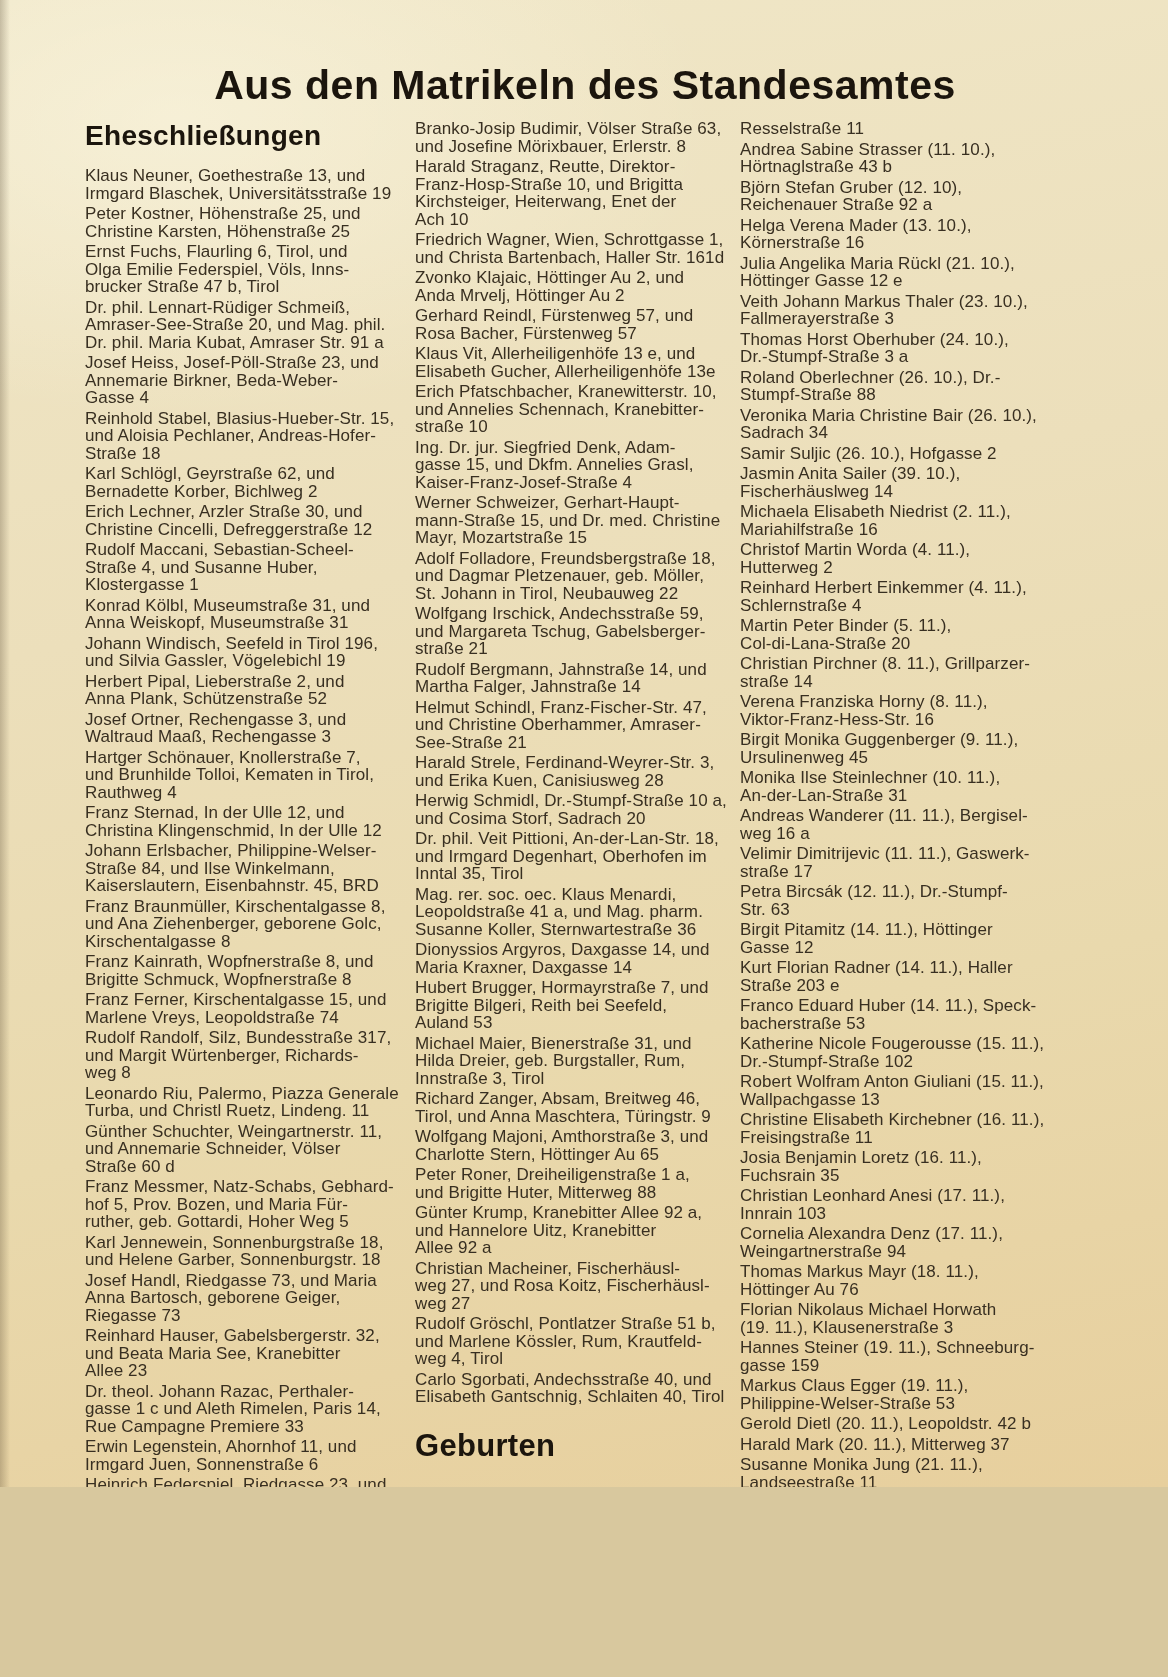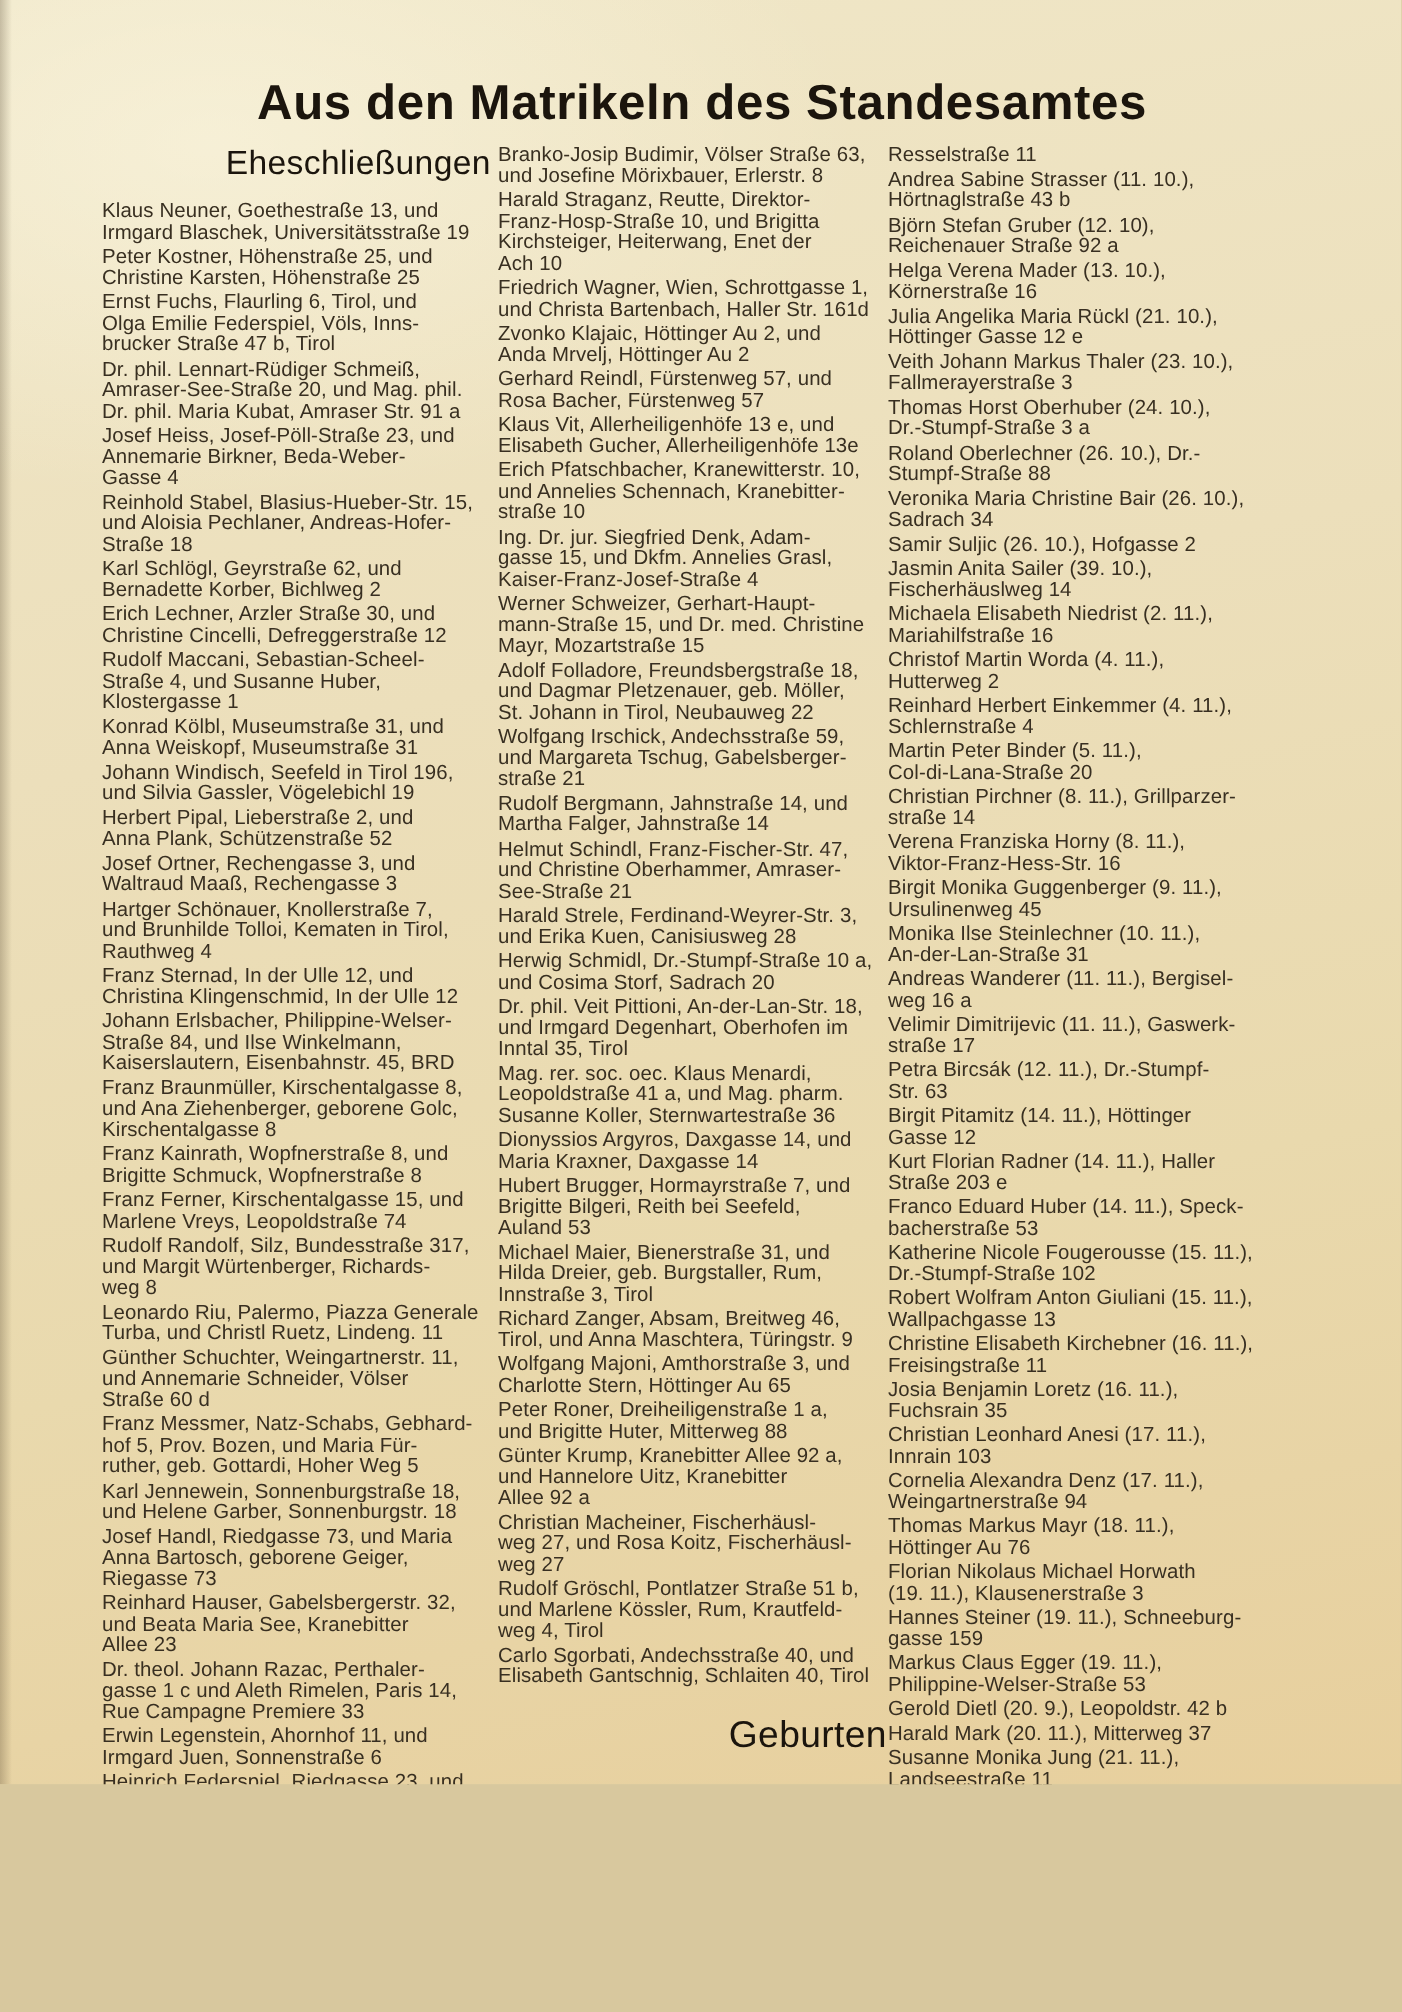--- a/index.html
+++ b/index.html
@@ -44,23 +44,23 @@
     position: absolute;
     top: 120px;
     width: 324px;
   }
   .col1 { left: 85px;  }
   .col2 { left: 415px; }
   .col3 { left: 740px; }
   .section-heading {
     margin: 0 0 15px 0;
     font-size: 28px;
-    font-weight: 400;
+    font-weight: 700;
     letter-spacing: 0.3px;
-    text-align: right;
+    text-align: left;
     color: #1b150d;
     white-space: pre;
   }
   .births-heading {
     margin: 22px 0 14px 0;
     font-size: 31px;
   }
   .entries p.entry {
     margin: 0 0 3px 0;
     font-size: 17px;
@@ -303,21 +303,21 @@
         <p class="entry">Cornelia Alexandra Denz (17. 11.),
 Weingartnerstraße 94</p>
         <p class="entry">Thomas Markus Mayr (18. 11.),
 Höttinger Au 76</p>
         <p class="entry">Florian Nikolaus Michael Horwath
 (19. 11.), Klausenerstraße 3</p>
         <p class="entry">Hannes Steiner (19. 11.), Schneeburg-
 gasse 159</p>
         <p class="entry">Markus Claus Egger (19. 11.),
 Philippine-Welser-Straße 53</p>
-        <p class="entry">Gerold Dietl (20. 9.), Leopoldstr. 42 b</p>
+        <p class="entry">Gerold Dietl (20. 11.), Leopoldstr. 42 b</p>
         <p class="entry">Harald Mark (20. 11.), Mitterweg 37</p>
         <p class="entry">Susanne Monika Jung (21. 11.),
 Landseestraße 11</p>
         <p class="entry">Petra Brigitte Sperl (21. 6.),
 Durigstraße 19</p>
         <p class="entry">Elisabeth Kiefer (22. 11.), Höhenstr. 43 a</p>
         <p class="entry">Branislav Rakic (5. 11.), Leopoldstr. 16</p>
       </div>
   </div>
 

